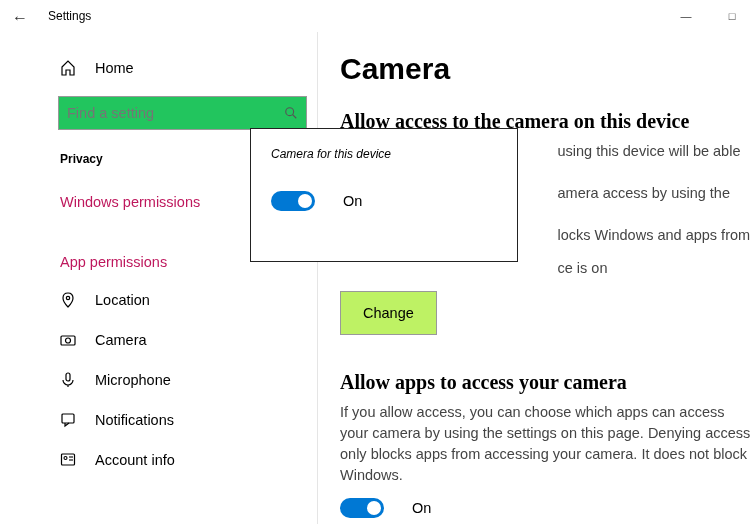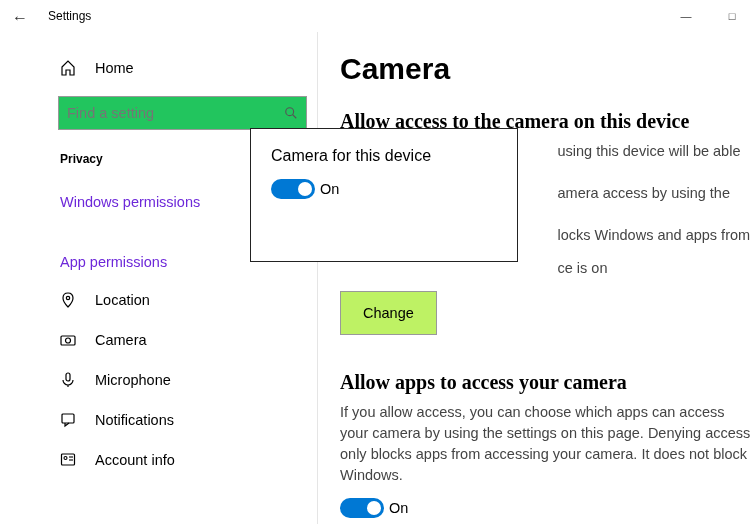--- a/index.html
+++ b/index.html
@@ -14,38 +14,38 @@
   .content { display: flex; height: calc(100% - 32px); }
   .sidebar { width: 318px; border-right: 1px solid #e5e5e5; padding-top: 20px; padding-left: 48px; }
   .sidebar .home { display: flex; align-items: center; padding: 8px 12px; font-size: 14.5px; cursor: pointer; }
   .sidebar .home .icon { width: 20px; text-align: center; margin-right: 15px; }
 
   .search { margin: 12px 10px 0 10px; height: 34px; border: 1px solid #999; background: #22c55e; display: flex; align-items: center; padding: 0 8px; }
   .search input { flex: 1; border: none; background: transparent; font-size: 14.5px; color: #555; outline: none; font-style: normal; }
   .search .sicon { font-size: 14px; color: #666; }
 
   .section-title { font-size: 12px; font-weight: 600; padding: 22px 12px 10px 12px; }
-  .section-sub { font-size: 14.5px; color: #6d28d9; padding: 18px 12px 10px 12px; }
+  .section-sub { font-size: 14.5px; color: #be185d; padding: 18px 12px 10px 12px; }
 
   .nav-item { display: flex; align-items: center; padding: 12px 12px; font-size: 14.5px; cursor: pointer; }
   .nav-item .icon { width: 20px; text-align: center; margin-right: 15px; }
 
   .main { flex: 1; padding: 20px 0 0 22px; overflow: hidden; }
   .main h1 { font-size: 30px; font-weight: 600; margin-bottom: 24px; }
   .main h2 { font-size: 20px; font-weight: 600; margin-bottom: 8px; font-family: Liberation Serif, serif; }
   .main p { font-size: 14.5px; color: #444; line-height: 1.45; margin-bottom: 12px; }
 
   .change-btn { display: inline-block; border: 1px solid #999; background: #bef264; padding: 13px 22px; font-size: 14.5px; cursor: pointer; margin-bottom: 36px; }
 
-  .toggle-row { display: flex; align-items: center; gap: 5px; font-size: 14.5px; margin-top: 4px; }
+  .toggle-row { display: flex; align-items: center; gap: 28px; font-size: 14.5px; margin-top: 4px; }
   .switch { width: 44px; height: 20px; border-radius: 10px; background: #0078d4; position: relative; cursor: pointer; }
   .switch::after { content: ""; position: absolute; right: 3px; top: 3px; width: 14px; height: 14px; background: #fff; border-radius: 50%; }
 
   .popup { position: absolute; left: 250px; top: 128px; width: 268px; height: 134px; background: #fff; border: 1px solid #222; padding: 18px 20px; box-shadow: 0 0 0 rgba(0,0,0,0); }
-  .popup .ptitle { font-size: 16px; margin-bottom: 14px; }
+  .popup .ptitle { font-size: 12px; margin-bottom: 30px; font-style: italic; }
   .popup .toggle-row { margin-top: 0; }
 
   svg { display: block; }
 </style>
 </head>
 <body>
 
 <div class="titlebar">
   <span class="back">←</span>
   <span class="title">Settings</span>

